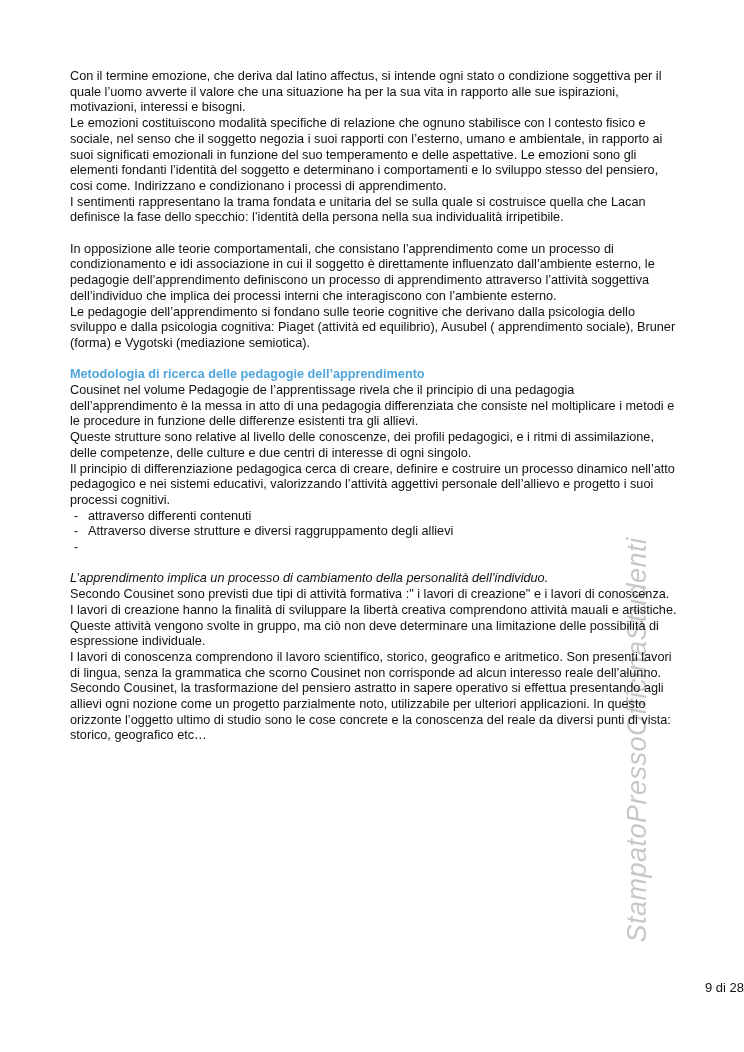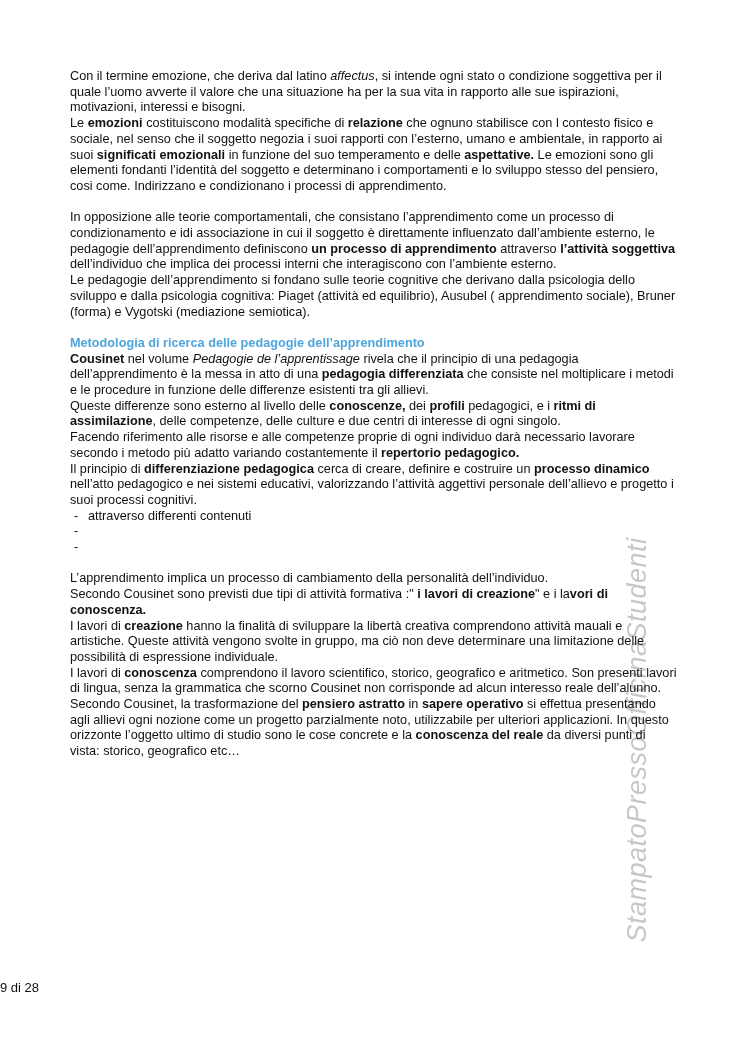--- a/index.html
+++ b/index.html
@@ -20,29 +20,29 @@
     color:var(--text-color);
   }
   .doc{
     position:absolute;
     left:70px;top:69px;width:608px;
     z-index:1;
   }
   .block{margin:0;}
   .blank{height:15.7px;}
   .h{color:var(--heading-blue);font-weight:bold;}
-  .quote{}
+  .quote{font-style:italic;}
   .bullet{display:flex;padding-left:4px;}
   .bullet .dash{flex:none;width:14px;}
-  .b{font-weight:bold;}
-  .i{font-style:italic;}
+  .b{font-weight:normal;}
+  .i{}
   .footer{
     position:absolute;
     left:0;top:980px;width:744px;
-    text-align:left;
+    text-align:right;
     z-index:1;
     font-size:13px;
   }
   .watermark{
     position:absolute;
     left:638px;top:740px;
     transform:translate(-50%,-50%) rotate(-90deg);
     transform-origin:center center;
     white-space:nowrap;
     font-style:italic;
@@ -53,35 +53,36 @@
   }
 </style>
 </head>
 <body>
 
 <div class="watermark">StampatoPressoOfficinaStudenti</div>
 
 <div class="doc">
     <div class="block p"><span>Con il termine emozione, che deriva dal latino </span><span class="i">affectus</span><span>, si intende ogni stato o condizione soggettiva per il quale l’uomo avverte il valore che una situazione ha per la sua vita in rapporto alle sue ispirazioni, motivazioni, interessi e bisogni.</span></div>
     <div class="block p"><span>Le </span><span class="b">emozioni</span><span> costituiscono modalità specifiche di </span><span class="b">relazione</span><span> che ognuno stabilisce con l contesto fisico e sociale, nel senso che il soggetto negozia i suoi rapporti con l’esterno, umano e ambientale, in rapporto ai suoi </span><span class="b">significati emozionali</span><span> in funzione del suo temperamento e delle </span><span class="b">aspettative.</span><span> Le emozioni sono gli elementi fondanti l’identità del soggetto e determinano i comportamenti e lo sviluppo stesso del pensiero, cosi come. Indirizzano e condizionano i processi di apprendimento.</span></div>
+    <div class="block p"><span>I sentimenti rappresentano la trama fondata e unitaria del se sulla quale si costruisce quella che Lacan definisce la </span><span class="b">fase dello specchio:</span><span> l’identità della persona nella sua individualità irripetibile.</span></div>
     <div class="block blank"></div>
     <div class="block p"><span>In opposizione alle teorie comportamentali, che consistano l’apprendimento come un processo di condizionamento e idi associazione in cui il soggetto è direttamente influenzato dall’ambiente esterno, le pedagogie dell’apprendimento definiscono </span><span class="b">un processo di apprendimento</span><span> attraverso </span><span class="b">l’attività soggettiva</span><span> dell’individuo che implica dei processi interni che interagiscono con l’ambiente esterno.</span></div>
     <div class="block p"><span>Le pedagogie dell’apprendimento si fondano sulle teorie cognitive che derivano dalla psicologia dello sviluppo e dalla psicologia cognitiva: Piaget (attività ed equilibrio), Ausubel ( apprendimento sociale), Bruner (forma) e Vygotski (mediazione semiotica).</span></div>
     <div class="block blank"></div>
     <div class="block h"><span>Metodologia di ricerca delle pedagogie dell’apprendimento</span></div>
     <div class="block p"><span class="b">Cousinet</span><span> nel volume </span><span class="i">Pedagogie de l’apprentissage</span><span> rivela che il principio di una pedagogia dell’apprendimento è la messa in atto di una </span><span class="b">pedagogia differenziata</span><span> che consiste nel moltiplicare i metodi e le procedure in funzione delle differenze esistenti tra gli allievi.</span></div>
-    <div class="block p"><span>Queste differenze sono esterno al livello delle </span><span class="b">conoscenze,</span><span> dei </span><span class="b">profili</span><span> pedagogici, e i </span><span class="b">ritmi di assimilazione</span><span>, delle competenze, delle culture e due centri di interesse di ogni singolo.</span></div>
-    <div class="block p"><span>Facendo riferimento alle risorse e alle competenze proprie di ogni individuo darà necessario lavorare secondo i metodo più adatto variando costantemente il </span><span class="b">repertorio pedagogico.</span></div>
+    <div class="block p"><span>Queste strutture sono relative al livello delle </span><span class="b">conoscenze,</span><span> dei </span><span class="b">profili</span><span> pedagogici, e i </span><span class="b">ritmi di assimilazione</span><span>, delle competenze, delle culture e due centri di interesse di ogni singolo.</span></div>
     <div class="block p"><span>Il principio di </span><span class="b">differenziazione pedagogica</span><span> cerca di creare, definire e costruire un </span><span class="b">processo dinamico</span><span> nell’atto pedagogico e nei sistemi educativi, valorizzando l’attività aggettivi personale dell’allievo e progetto i suoi processi cognitivi.</span></div>
     <div class="block bullet">
       <span class="dash">-</span>
       <span class="bullet-text"><span>attraverso differenti contenuti</span></span>
     </div>
     <div class="block bullet">
       <span class="dash">-</span>
+      <span class="bullet-text"><span>Attraverso diverse strutture e diversi raggruppamento degli allievi</span></span>
     </div>
     <div class="block bullet">
       <span class="dash">-</span>
     </div>
     <div class="block blank"></div>
     <div class="block quote"><span>L’apprendimento implica un processo di cambiamento della personalità dell’individuo.</span></div>
     <div class="block p"><span>Secondo Cousinet sono previsti due tipi di attività formativa :" </span><span class="b">i lavori di creazione</span><span>" e i la</span><span class="b">vori di conoscenza.</span></div>
     <div class="block p"><span>I lavori di </span><span class="b">creazione</span><span> hanno la finalità di sviluppare la libertà creativa comprendono attività mauali e artistiche. Queste attività vengono svolte in gruppo, ma ciò non deve determinare una limitazione delle possibilità di espressione individuale.</span></div>
     <div class="block p"><span>I lavori di </span><span class="b">conoscenza</span><span> comprendono il lavoro scientifico, storico, geografico e aritmetico. Son presenti lavori di lingua, senza la grammatica che scorno Cousinet non corrisponde ad alcun interesso reale dell’alunno.</span></div>
     <div class="block p"><span>Secondo Cousinet, la trasformazione del </span><span class="b">pensiero astratto</span><span> in </span><span class="b">sapere operativo</span><span> si effettua presentando agli allievi ogni nozione come un progetto parzialmente noto, utilizzabile per ulteriori applicazioni. In questo orizzonte l’oggetto ultimo di studio sono le cose concrete e la </span><span class="b">conoscenza del reale</span><span> da diversi punti di vista: storico, geografico etc…</span></div>

